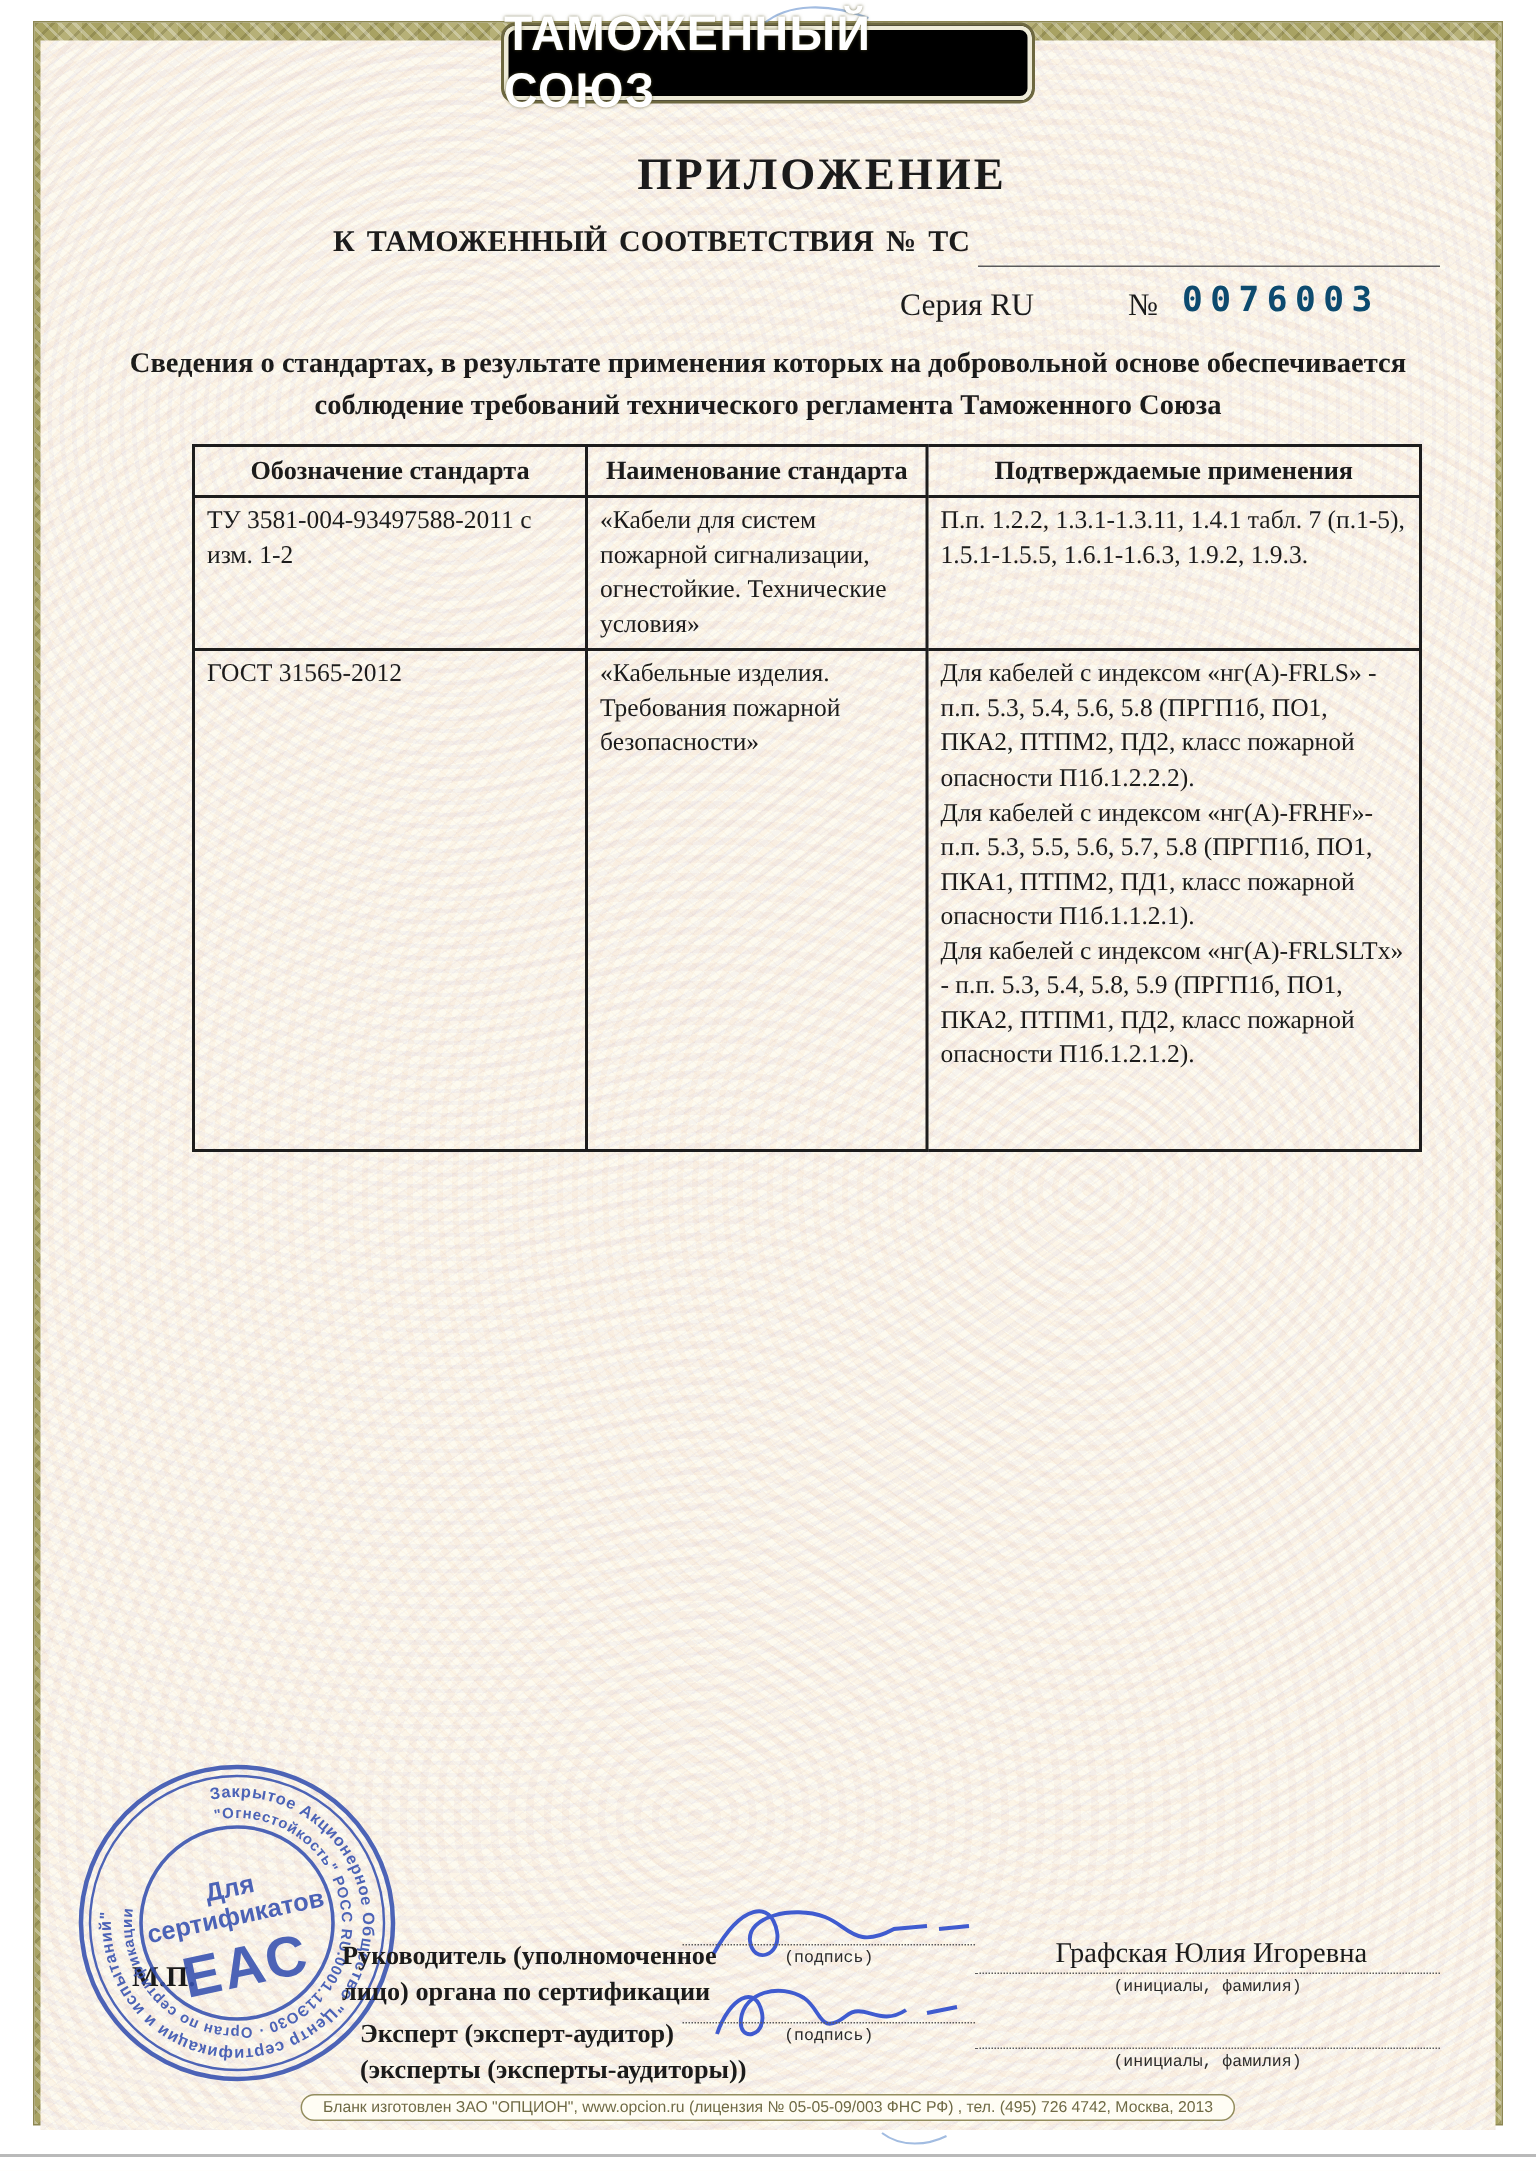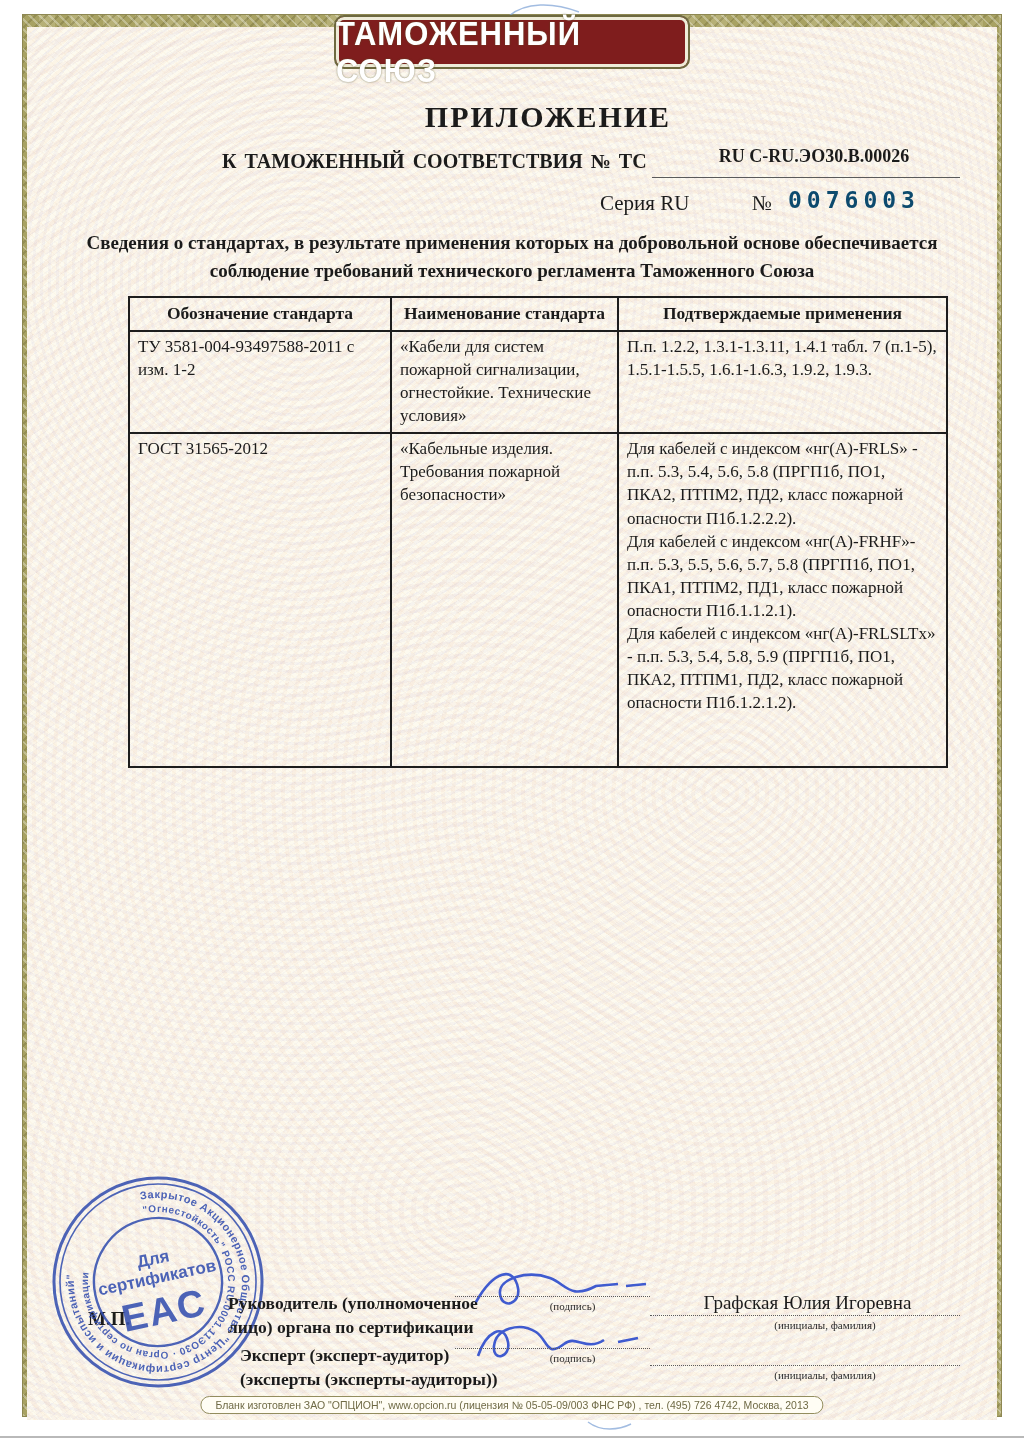--- a/index.html
+++ b/index.html
@@ -14,22 +14,22 @@
     border:1px solid #8d8752;}
   
   .paper{position:absolute;left:27px;top:27px;right:27px;bottom:27px;background-color:#fdfaef;
     background-image:
       repeating-radial-gradient(circle at 28% 18%, rgba(140,130,215,.055) 0 3px, rgba(0,0,0,0) 3px 8px),
       repeating-radial-gradient(circle at 72% 55%, rgba(235,155,95,.06) 0 4px, rgba(0,0,0,0) 4px 10px),
       repeating-radial-gradient(circle at 45% 85%, rgba(190,120,130,.05) 0 5px, rgba(0,0,0,0) 5px 12px),
       repeating-linear-gradient(40deg, rgba(225,175,105,.05) 0 1px, rgba(0,0,0,0) 1px 5px),
       repeating-linear-gradient(-35deg, rgba(135,135,215,.05) 0 1px, rgba(0,0,0,0) 1px 5px);}
   .banner{position:absolute;top:15px;left:50%;transform:translateX(-50%);
-    width:352px;height:50px;background:#7f1d1d;border:2px solid #6e6940;border-radius:10px;
-    box-shadow:inset 0 0 0 3px #efecd9;display:flex;align-items:flex-start;justify-content:center;}
+    width:352px;height:50px;background:#000000;border:2px solid #6e6940;border-radius:10px;
+    box-shadow:inset 0 0 0 3px #efecd9;display:flex;align-items:center;justify-content:center;}
   .banner span{font-family:"Liberation Sans",sans-serif;font-weight:bold;font-size:31px;
     color:#fff;letter-spacing:1px;text-shadow:0 0 2px rgba(90,85,40,.8);transform:scaleY(1.05);}
   .title{position:absolute;top:100px;left:0;width:100%;text-align:center;
     font-size:30px;font-weight:bold;letter-spacing:2px;padding-left:36px;}
   .subtitle{position:absolute;top:150px;left:222px;font-size:20px;font-weight:bold;word-spacing:3px;}
   .certnum{position:absolute;top:146px;left:668px;width:292px;text-align:center;
     font-size:18px;font-weight:bold;}
   .certline{position:absolute;top:177px;left:652px;width:308px;border-bottom:1.6px solid #5a5a5a;}
   .series{position:absolute;top:191px;left:600px;font-size:21px;}
   .numsign{position:absolute;top:191px;left:752px;font-size:21px;}
@@ -41,22 +41,22 @@
   table.std td,table.std th{border:2px solid #1d1d1d;vertical-align:top;padding:3px 8px 5px 8px;
     font-size:17px;line-height:1.36;background:transparent;}
   table.std th{font-size:17.5px;font-weight:bold;text-align:center;padding:4px 6px;}
   table.std td p{margin:0;}
   .cell-tall{height:84px;}
   .cell-tall2{height:324px;}
   .mp{position:absolute;left:88px;top:1308px;font-size:19px;font-weight:bold;}
   .stamp{position:absolute;left:48px;top:1172px;width:220px;height:220px;}
   .sig-role{position:absolute;font-size:17.5px;font-weight:bold;line-height:1.35;}
   .dotline{position:absolute;border-bottom:1.6px dotted #5c5c5c;}
-  .caption{position:absolute;text-align:center;font-family:Liberation Serif, serif;
-    font-size:11px;color:#2a2a2a;padding-left:20px;}
+  .caption{position:absolute;text-align:center;font-family:Liberation Mono, monospace;
+    font-size:11px;color:#2a2a2a;}
   .sig-name{position:absolute;text-align:center;font-size:19px;}
   .sig-svg{position:absolute;pointer-events:none;}
   .footer-pill{position:absolute;top:1396px;left:50%;transform:translateX(-50%);
     background:#fffdf4;border:1px solid #938d5e;border-radius:10px;padding:2px 14px;
     font-family:"Liberation Sans",sans-serif;font-size:10.5px;color:#6f6a45;white-space:nowrap;}
   .scanline{position:absolute;left:0;top:1436px;width:100%;height:2px;background:#b9b9b9;}
   .penmark{position:absolute;pointer-events:none;}
 </style>
 </head>
 <body>
@@ -72,21 +72,20 @@
   <svg class="penmark" style="left:585px;top:1418px;" width="50" height="16">
     <path d="M3,4 C16,14 34,12 46,6" fill="none" stroke="#7aa0d4" stroke-width="1.4" opacity=".7"></path>
   </svg>
 
   <div class="banner">
     <span>ТАМОЖЕННЫЙ СОЮЗ</span>
   </div>
 
   <div class="title">ПРИЛОЖЕНИЕ</div>
   <div class="subtitle">К ТАМОЖЕННЫЙ СООТВЕТСТВИЯ  № ТС</div>
-  <div class="certnum">RU C-RU.ЭО30.В.00026</div>
   <div class="certline"></div>
   <div class="series">Серия RU</div>
   <div class="numsign">№</div>
   <div class="serial">0076003</div>
 
   <div class="intro">Сведения о стандартах, в результате применения которых на добровольной основе обеспечивается соблюдение требований технического регламента Таможенного Союза</div>
 
   <table class="std">
     <colgroup>
       <col style="width:262px">

